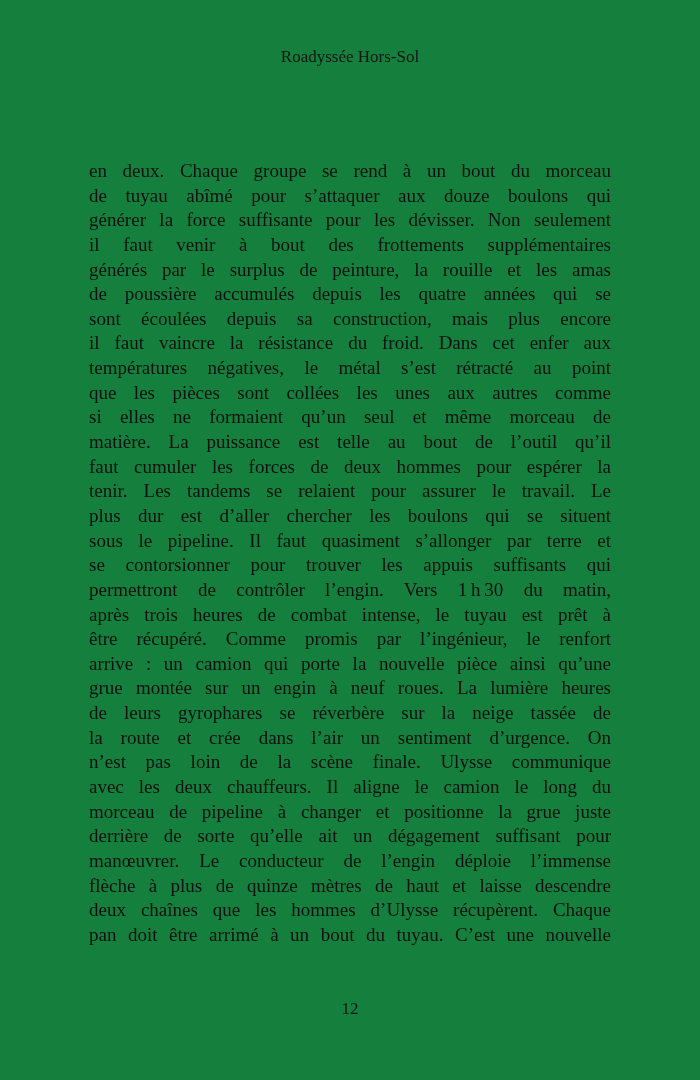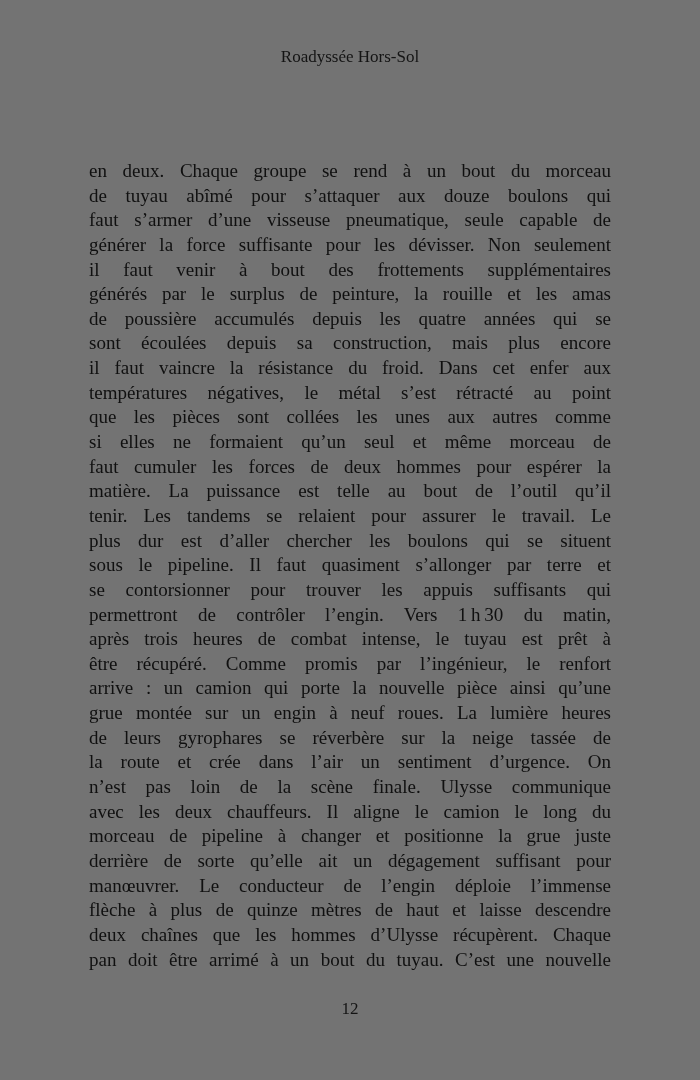--- a/index.html
+++ b/index.html
@@ -4,21 +4,21 @@
 <style>
   html, body {
     margin: 0;
     padding: 0;
     background: #ffffff;
   }
   .page {
     position: relative;
     width: 700px;
     height: 1080px;
-    background: #737373;
+    background: #15803d;
     color: #111111;
     font-family: "Liberation Serif", "DejaVu Serif", serif;
     overflow: hidden;
   }
   .running-header {
     position: absolute;
     top: 46px;
     left: 0;
     width: 700px;
     text-align: center;
@@ -56,32 +56,31 @@
 </style>
 </head>
 <body>
 
 <div class="page">
   <div class="running-header">Roadyssée Hors-Sol</div>
 
   <div class="body-text">
       <div class="line">en deux. Chaque groupe se rend à un bout du morceau</div>
       <div class="line">de tuyau abîmé pour s’attaquer aux douze boulons qui</div>
-      <div class="line">faut s’armer d’une visseuse pneumatique, seule capable de</div>
       <div class="line">générer la force suffisante pour les dévisser. Non seulement</div>
       <div class="line">il faut venir à bout des frottements supplémentaires</div>
       <div class="line">générés par le surplus de peinture, la rouille et les amas</div>
       <div class="line">de poussière accumulés depuis les quatre années qui se</div>
       <div class="line">sont écoulées depuis sa construction, mais plus encore</div>
       <div class="line">il faut vaincre la résistance du froid. Dans cet enfer aux</div>
       <div class="line">températures négatives, le métal s’est rétracté au point</div>
       <div class="line">que les pièces sont collées les unes aux autres comme</div>
       <div class="line">si elles ne formaient qu’un seul et même morceau de</div>
+      <div class="line">matière. La puissance est telle au bout de l’outil qu’il</div>
       <div class="line">faut cumuler les forces de deux hommes pour espérer la</div>
-      <div class="line">matière. La puissance est telle au bout de l’outil qu’il</div>
       <div class="line">tenir. Les tandems se relaient pour assurer le travail. Le</div>
       <div class="line">plus dur est d’aller chercher les boulons qui se situent</div>
       <div class="line">sous le pipeline. Il faut quasiment s’allonger par terre et</div>
       <div class="line">se contorsionner pour trouver les appuis suffisants qui</div>
       <div class="line">permettront de contrôler l’engin. Vers 1 h 30 du matin,</div>
       <div class="line">après trois heures de combat intense, le tuyau est prêt à</div>
       <div class="line">être récupéré. Comme promis par l’ingénieur, le renfort</div>
       <div class="line">arrive&nbsp;: un camion qui porte la nouvelle pièce ainsi qu’une</div>
       <div class="line">grue montée sur un engin à neuf roues. La lumière heures</div>
       <div class="line">de leurs gyrophares se réverbère sur la neige tassée de</div>

